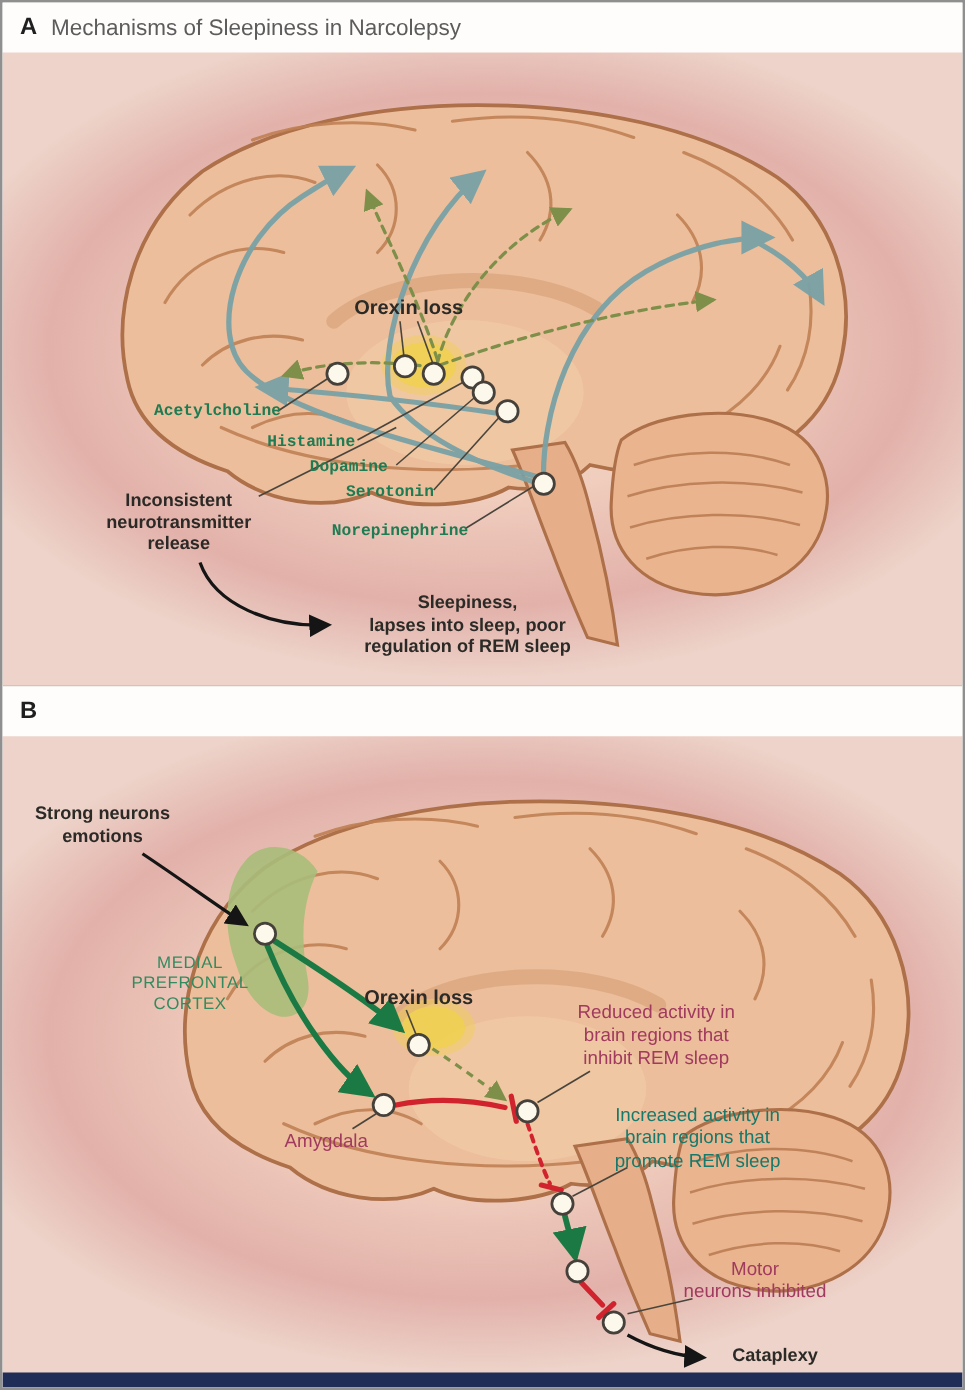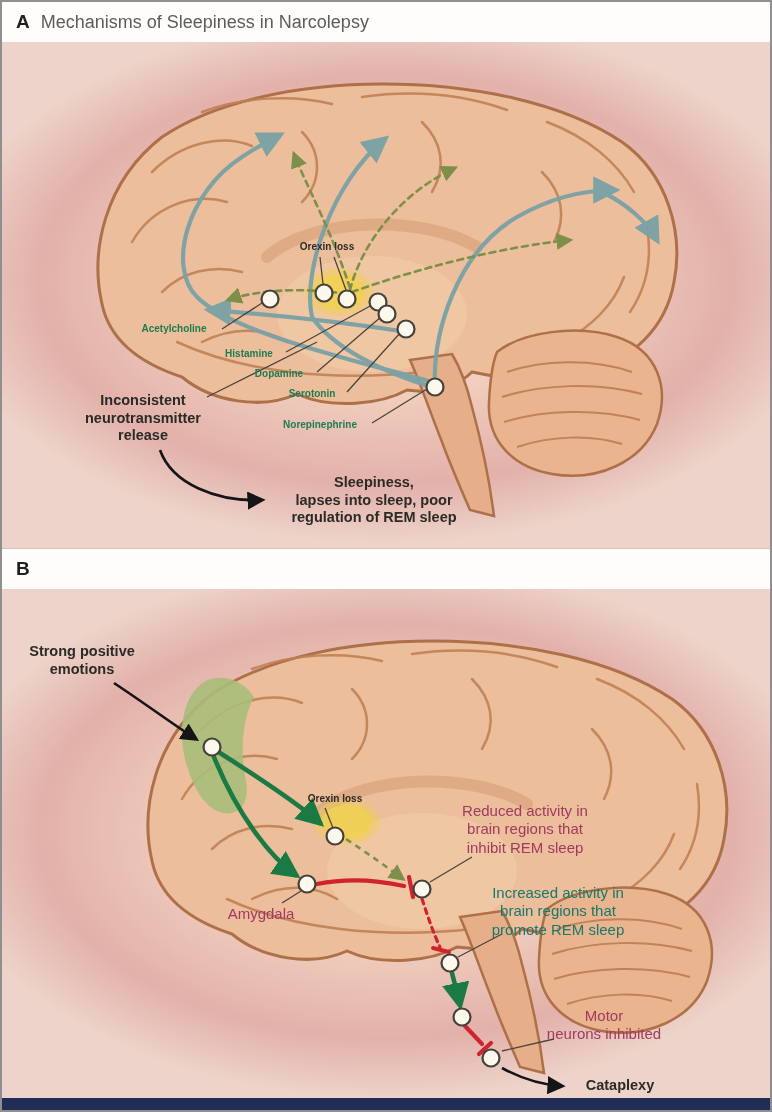--- a/index.html
+++ b/index.html
@@ -9,22 +9,22 @@
   .panel-header .letter{font-weight:bold;font-size:19px;color:#1f1f1f;}
   .panel-header .title{font-size:18px;color:#5c5c5c;}
   #header-b{border-top:1px solid #cfc5ba;}
   .canvas{position:relative;width:100%;
     background:radial-gradient(ellipse 58% 52% at 50% 47%, #f5e0d4 0%, #f0cdbd 45%, #e2b1aa 78%, #edd3c9 100%);}
   #canvas-a{height:506px;}
   #canvas-b{height:514px;}
   .canvas > svg{position:absolute;left:0;top:0;}
   .lbl{position:absolute;transform:translate(-50%,-50%);text-align:center;white-space:pre-line;line-height:1.22;z-index:5;}
   .bold-dark{font-weight:bold;color:#2b2a26;font-size:14.5px;}
-  .big{font-size:10px;}
-  .green{color:#1e7b52;font-weight:bold;font-size:10px;}
+  .big{font-size:16px;}
+  .green{color:#1e7b52;font-weight:bold;font-size:13px;font-family:Liberation Mono, monospace;}
   .caps-green{color:#348a5f;font-size:13.5px;letter-spacing:.4px;}
   .maroon{color:#a03a5e;font-size:15px;}
   .tealc{color:#15796b;font-size:15px;}
   .navy-bar{position:absolute;bottom:0;left:0;right:0;height:12px;background:#202d56;}
 </style>
 </head>
 <body>
 
 <svg width="0" height="0" style="position:absolute" aria-hidden="true">
   <defs>
@@ -201,22 +201,25 @@
         <use href="#node-dot" x="210" y="158"></use>
         <use href="#node-dot" x="333" y="247"></use>
         <use href="#node-dot" x="305" y="295"></use>
         <use href="#node-dot" x="420" y="300"></use>
         <use href="#node-dot" x="448" y="374"></use>
         <use href="#node-dot" x="460" y="428"></use>
         <use href="#node-dot" x="489" y="469"></use>
       </g>
     </svg>
 
-    <div class="lbl bold-dark" style="left:80px;top:72px;">Strong positive
+    <div class="lbl bold-dark" style="left:80px;top:72px;">Strong neurons
 emotions</div>
+    <div class="lbl caps-green" style="left:150px;top:198px;">MEDIAL
+PREFRONTAL
+CORTEX</div>
     <div class="lbl bold-dark big" style="left:333px;top:210px;">Orexin loss</div>
     <div class="lbl maroon" style="left:259px;top:325px;">Amygdala</div>
     <div class="lbl maroon" style="left:523px;top:240px;">Reduced activity in
 brain regions that
 inhibit REM sleep</div>
     <div class="lbl tealc" style="left:556px;top:322px;">Increased activity in
 brain regions that
 promote REM sleep</div>
     <div class="lbl maroon" style="left:602px;top:436px;">Motor
 neurons inhibited</div>

